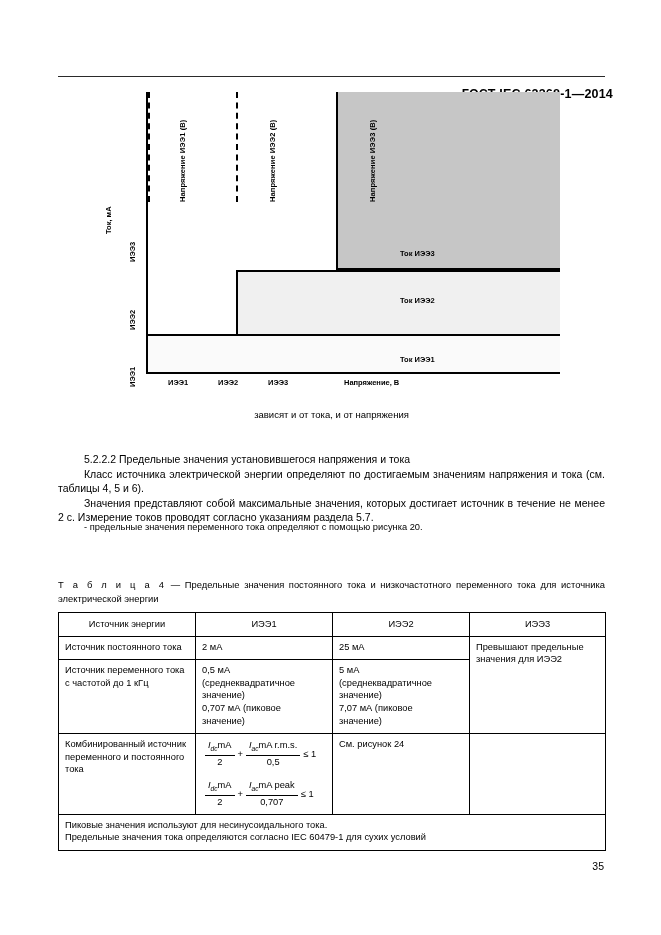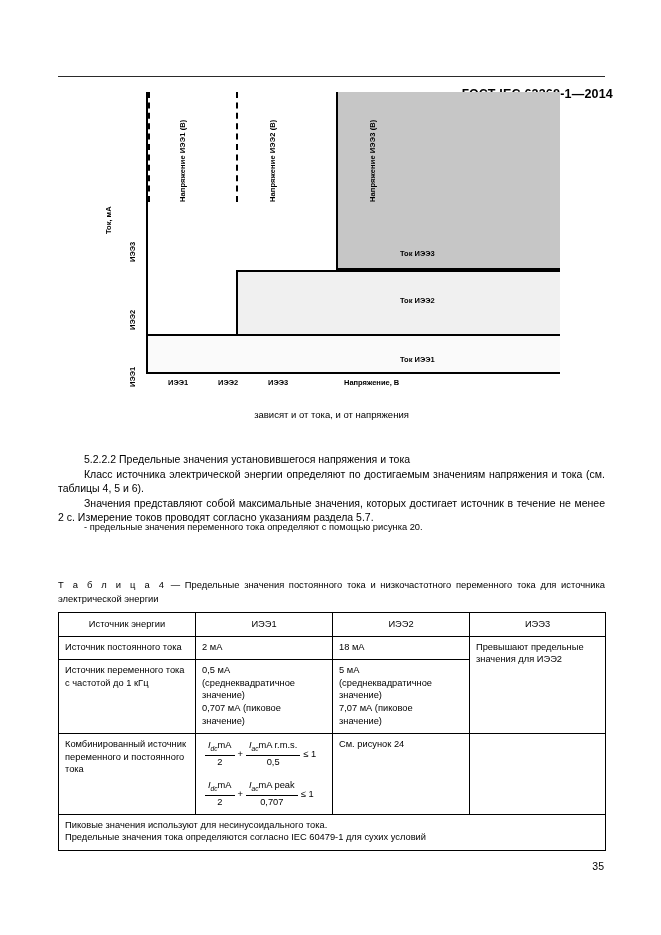--- a/index.html
+++ b/index.html
@@ -373,21 +373,21 @@
           <th>ИЭЭ1</th>
           <th>ИЭЭ2</th>
           <th>ИЭЭ3</th>
         </tr>
       </thead>
       <tbody>
 
         <tr>
           <td>Источник постоянного тока</td>
           <td>2 мА</td>
-          <td>18 мА</td>
+          <td>25 мА</td>
           <td rowspan="2">Превышают предельные значения для ИЭЭ2</td>
         </tr>
 
         <tr>
           <td>Источник переменного тока с частотой до 1 кГц</td>
           <td>
             <div>0,5 мА</div>
             <div>(среднеквадратичное</div>
             <div>значение)</div>
             <div>0,707 мА (пиковое</div>

